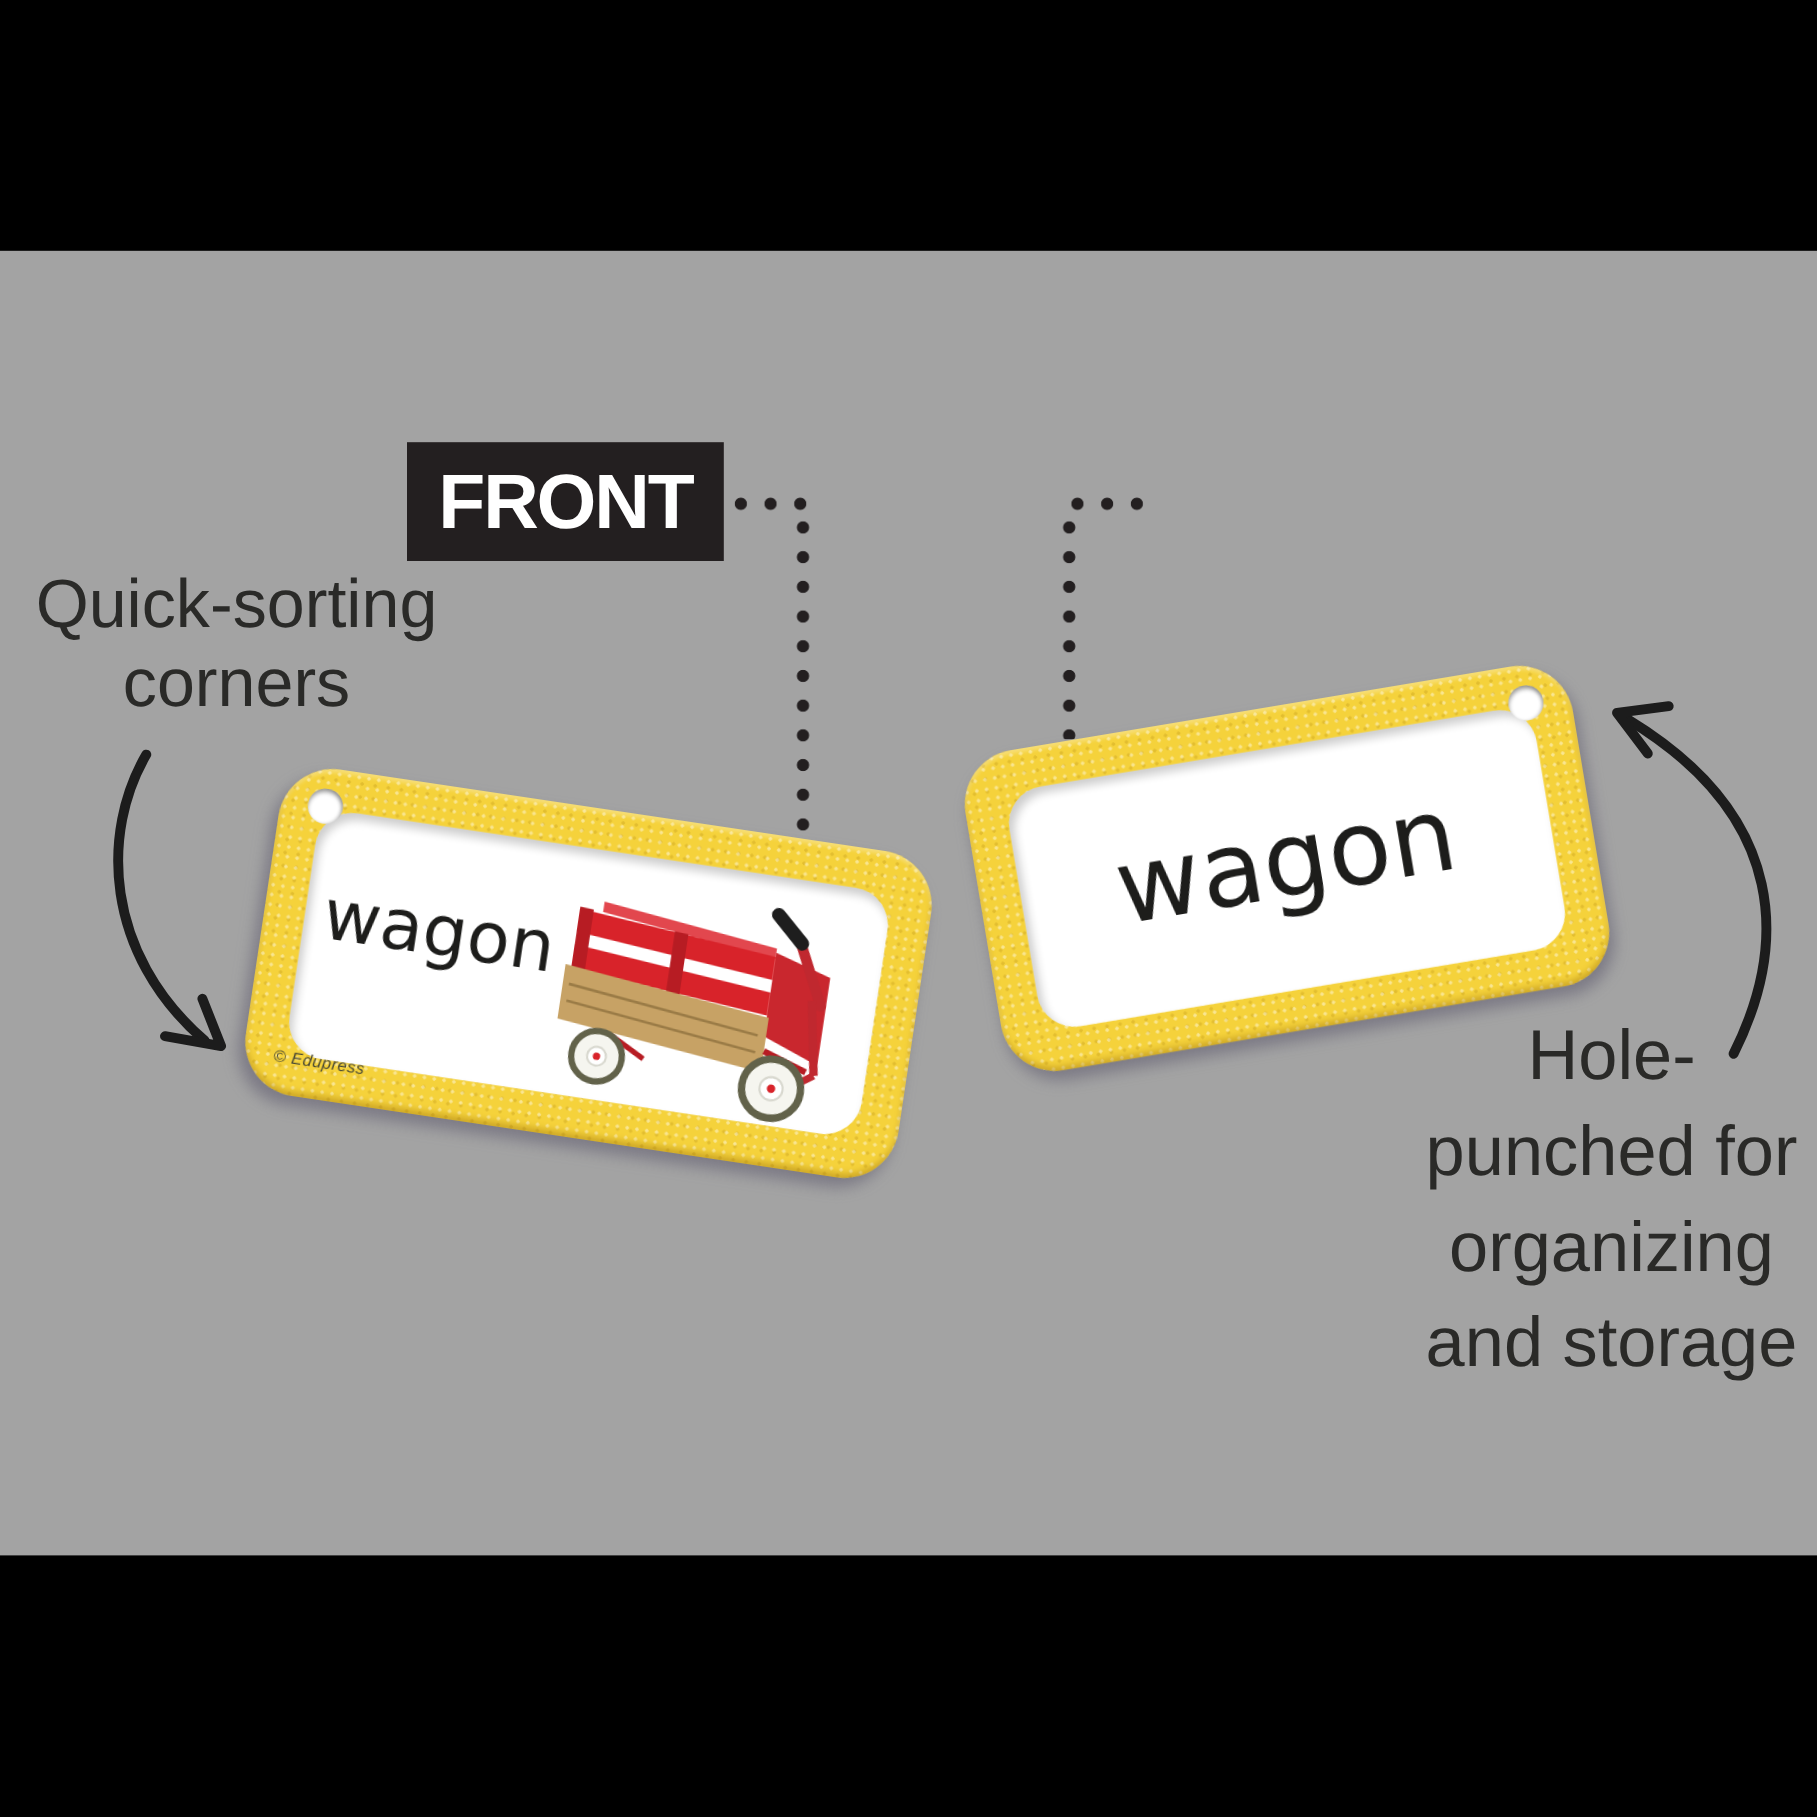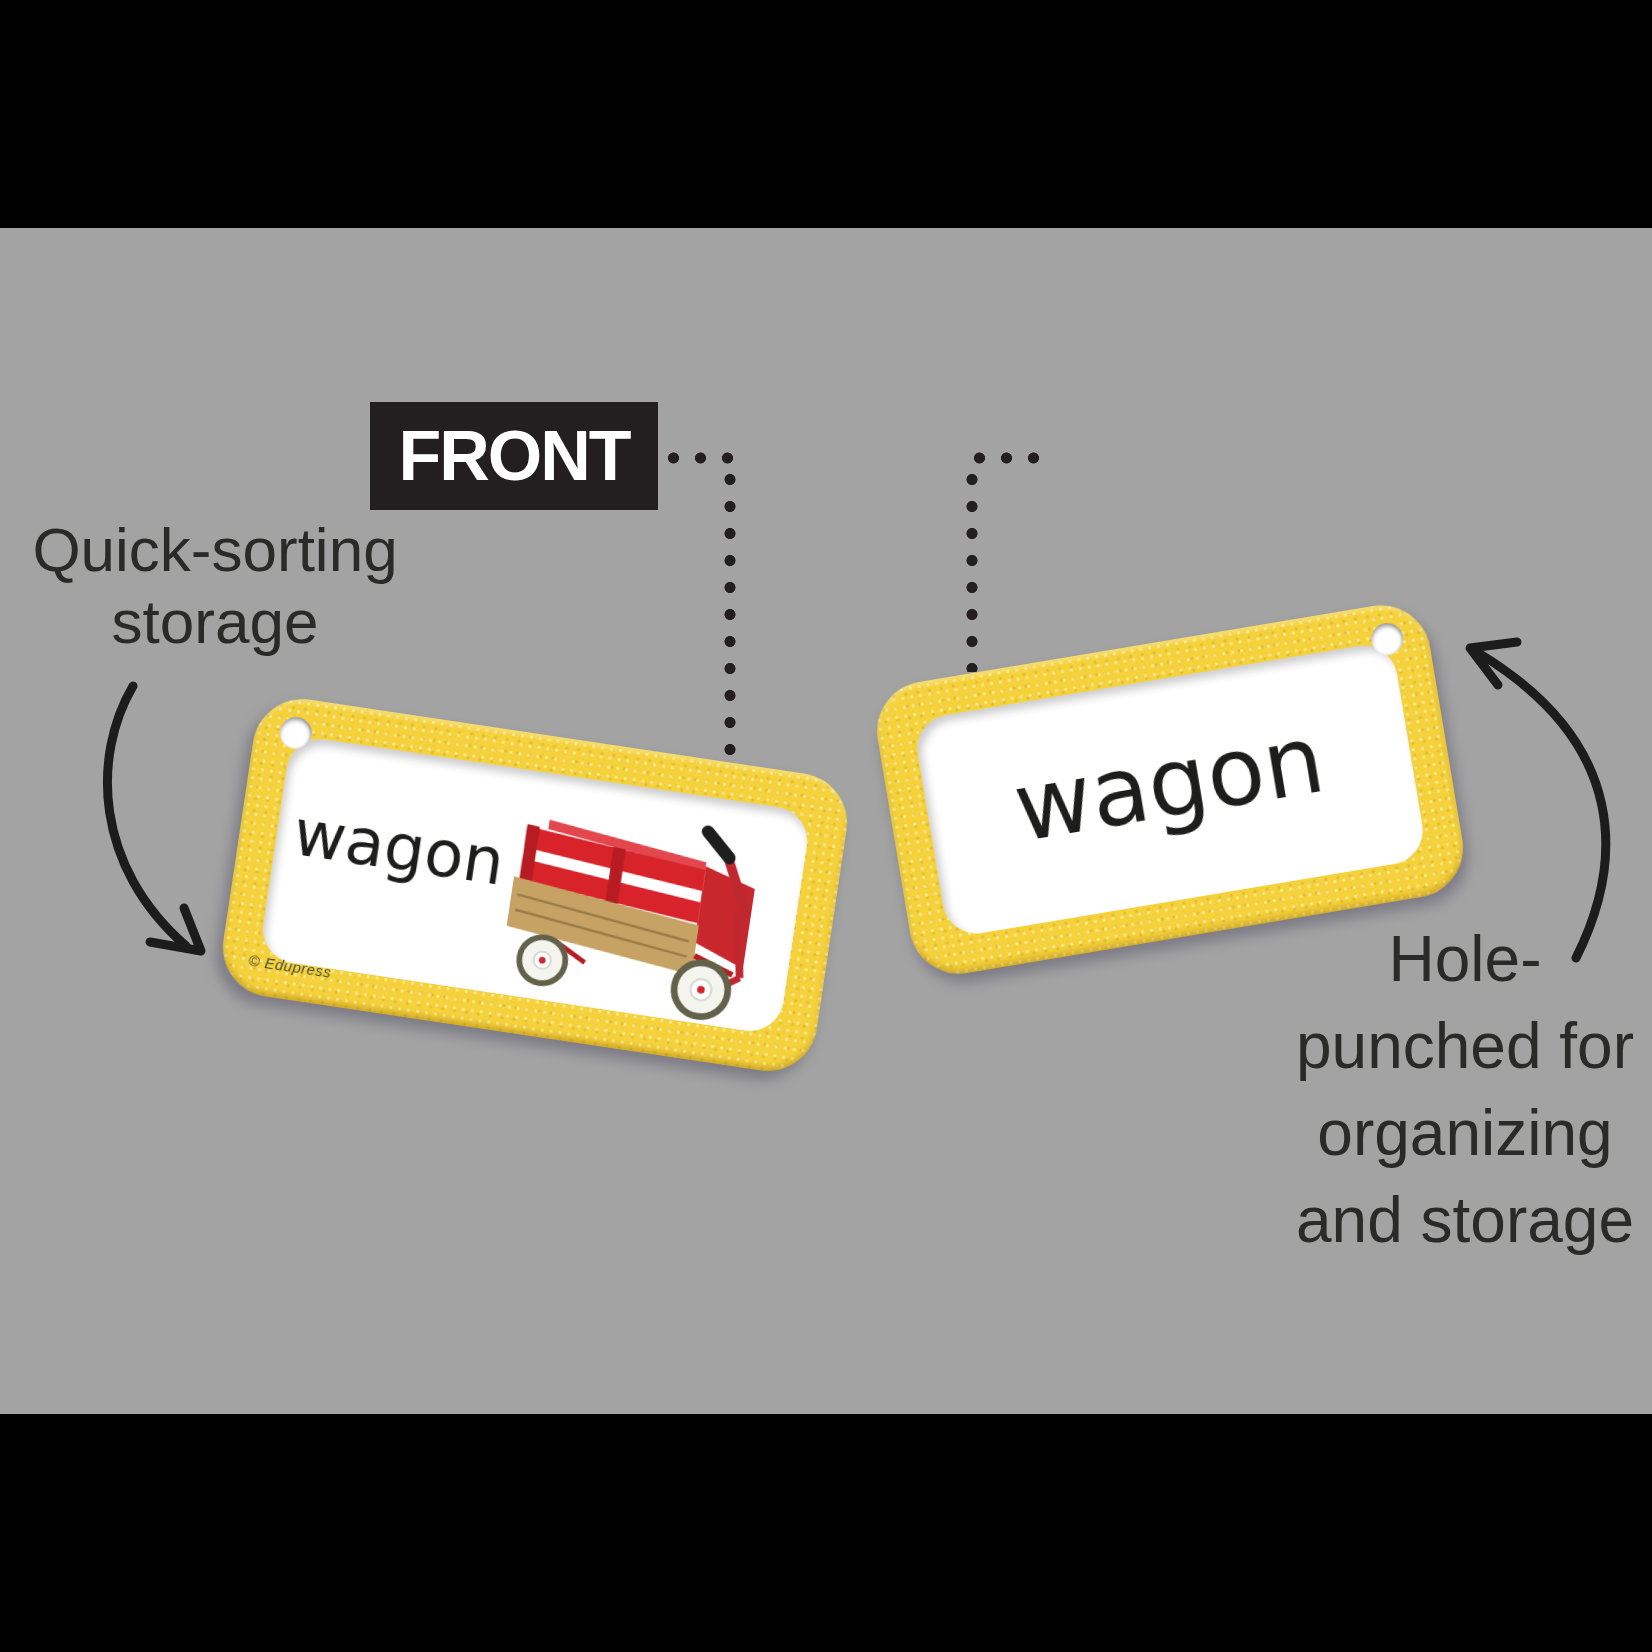--- a/index.html
+++ b/index.html
@@ -70,21 +70,21 @@
   <div class="letterbox bottom"></div>
 
   <div class="tag front">FRONT</div>
 
   <div class="dots-h front-h"></div>
   <div class="dots-v front-v"></div>
   <div class="dots-h back-h"></div>
   <div class="dots-v back-v"></div>
 
   <div class="note left">Quick-sorting
-storage</div>
+corners</div>
   <div class="note right">Hole-
 punched for
 organizing
 and storage</div>
 
   <svg class="arrows" viewBox="0 0 1652 1652">
     <g fill="none" stroke="#1c1c1c" stroke-width="9" stroke-linecap="round" stroke-linejoin="round">
       <g>
         <path d="M 133 686 C 92 756, 94 866, 186 946"></path>
         <path d="M 184 908 L 201 951 L 150 942"></path>

